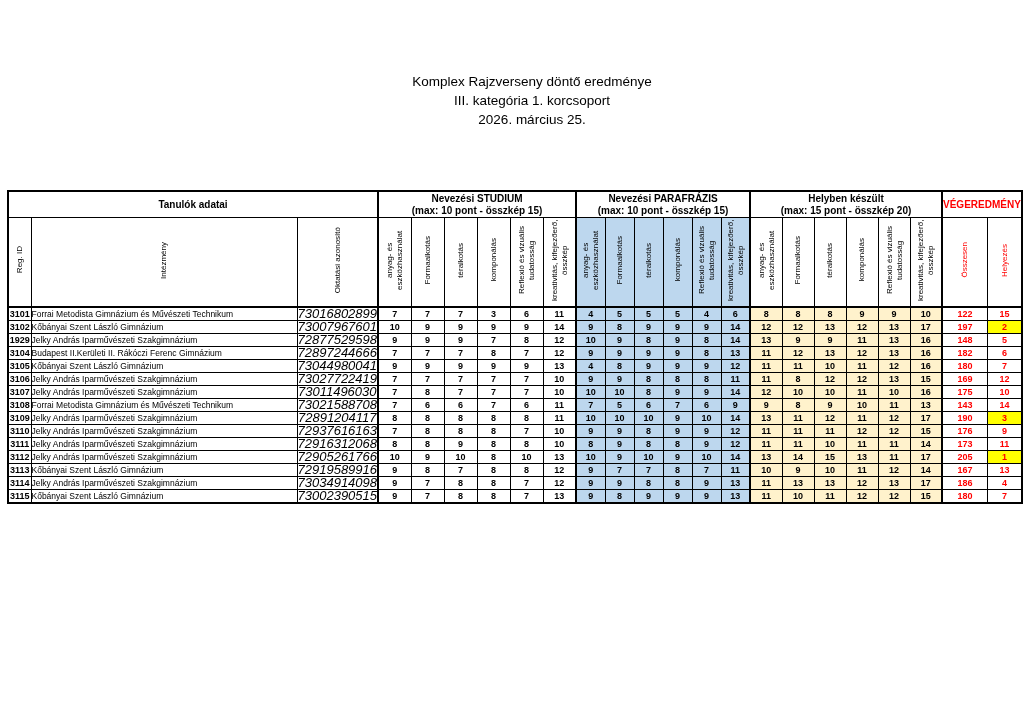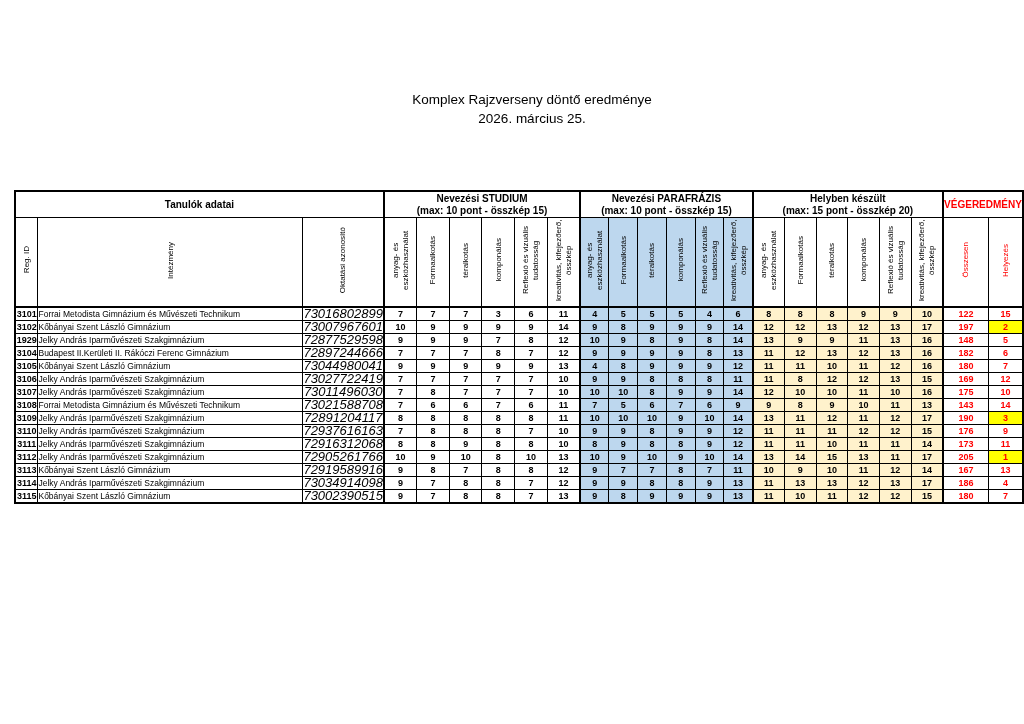--- a/index.html
+++ b/index.html
@@ -3,24 +3,24 @@
 <meta charset="utf-8">
 <style>
   html,body { margin:0; padding:0; background:#ffffff; }
   .page {
     position:relative; width:1024px; height:724px; background:#ffffff;
     font-family:"Liberation Sans","DejaVu Sans",sans-serif; color:#000; overflow:hidden;
   }
   
   .titles { position:absolute; top:72px; left:40px; width:984px; text-align:center;
             font-size:13.5px; line-height:19px; }
-  .t2 { margin-top:18px; }
+  .t2 { }
 
   
-  .results { position:absolute; top:190px; left:14px; border-collapse:collapse;
+  .results { position:absolute; top:190px; left:7px; border-collapse:collapse;
              table-layout:fixed; border:2px solid #000; }
   .results th, .results td { border:1px solid #000; padding:0; }
 
   col.w-reg{width:23px} col.w-inst{width:266px} col.w-okt{width:50px}
   col.w-s{width:33px} col.w-p{width:29px} col.w-h{width:32px}
   col.w-t{width:45px} col.w-r{width:34px}
 
   .grp { height:25px; font-weight:bold; font-size:10px; text-align:center;
          vertical-align:middle; line-height:11.5px; }
   .sub { height:88px; text-align:center; vertical-align:middle; font-weight:normal; }
@@ -42,20 +42,21 @@
   .c-total, .c-rank { color:#FF0000; font-weight:bold;margin-left:29px; }
   .hl { background:#FFFF00; }
 </style>
 </head>
 <body>
 
 <div class="page">
 
   <div class="titles">
     <div class="t2">Komplex Rajzverseny döntő eredménye</div>
+    <div class="t3">III. kategória 1. korcsoport</div>
     <div class="t4">2026. március 25.</div>
   </div>
 
   <table class="results">
     <colgroup>
       <col class="w-reg">
         <col class="w-inst">
         <col class="w-okt">
       <col class="w-s">
         <col class="w-s">

